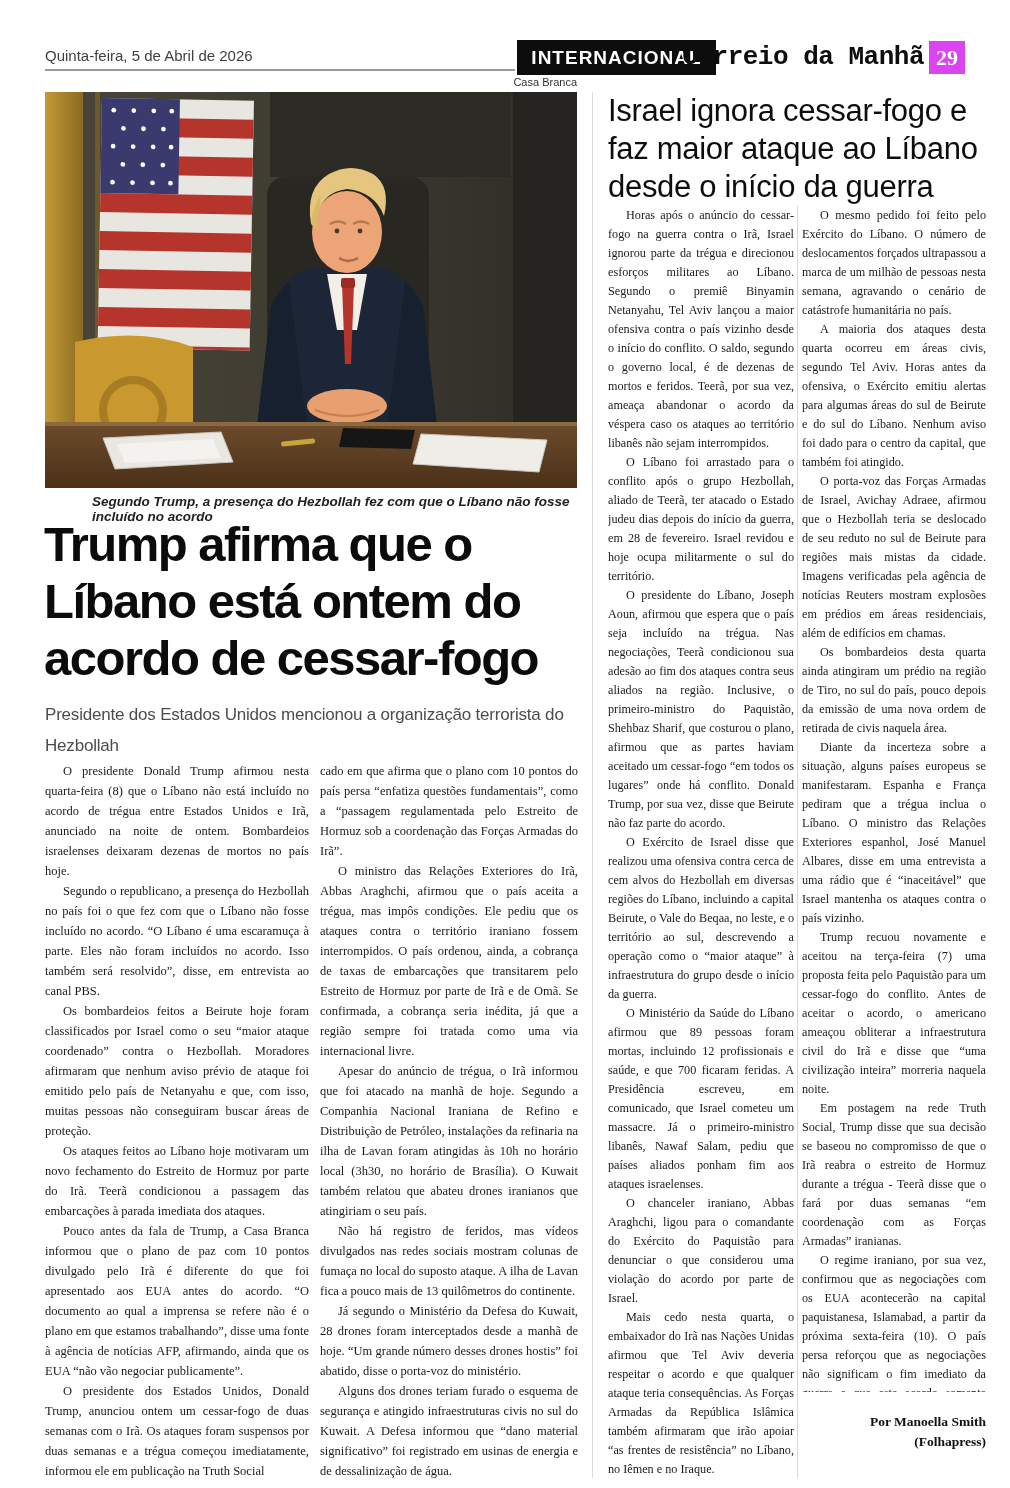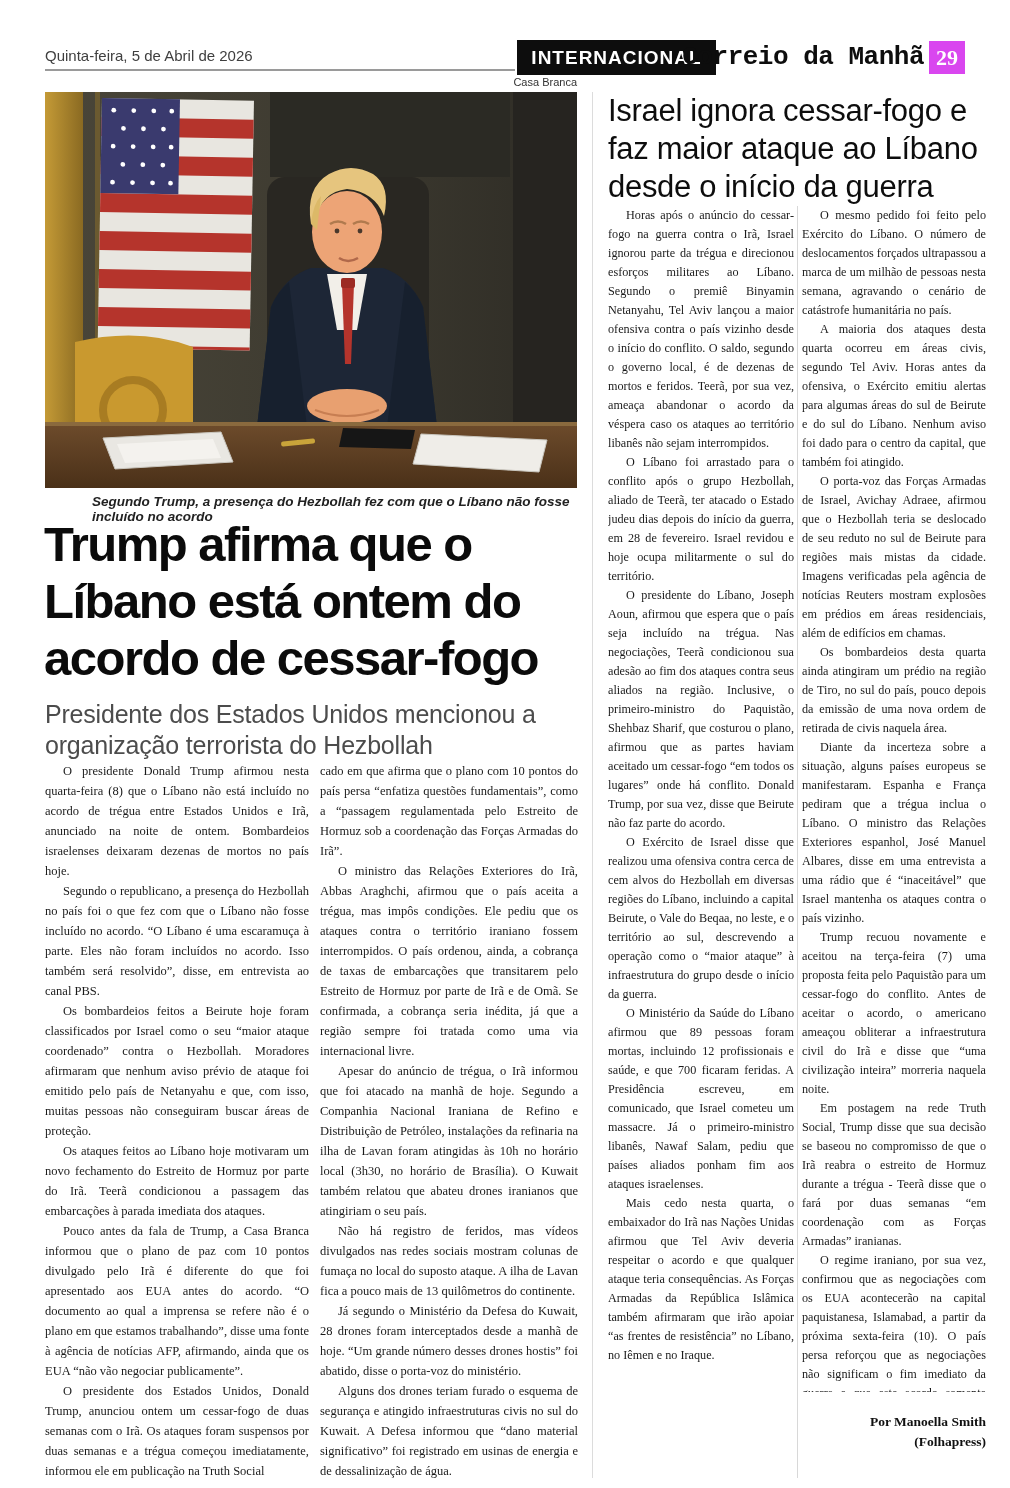--- a/index.html
+++ b/index.html
@@ -34,21 +34,21 @@
     position:absolute; left:45px; top:494px; width:532px;
     font-style:italic; font-weight:600; font-size:13.5px; color:#222;margin-left:47px;
   }
   
   .headline {
     position:absolute; left:44px; top:516px; width:548px; margin:0;
     font-size:49px; line-height:57px; font-weight:bold; letter-spacing:-1.5px; color:#0b0b0b;
   }
   .subheadline {
     position:absolute; left:45px; top:699px; width:540px; margin:0;
-    font-size:25px; line-height:31px; font-weight:400; color:#4c4c4c; letter-spacing:-0.2px;
+    font-size:17px; line-height:31px; font-weight:400; color:#4c4c4c; letter-spacing:-0.2px;
   }
   .body {
     position:absolute; overflow:hidden;
     font-family:"Liberation Serif", serif; color:#1a1a1a;
     text-align:justify; hyphens:auto; -webkit-hyphens:auto;
   }
   .body p { margin:0; text-indent:18px; }
   .body p.noindent { text-indent:0; }
   .main-col1 { left:45px;  top:761px; width:264px; height:718px; font-size:12.5px; line-height:20px; }
   .main-col2 { left:320px; top:761px; width:258px; height:718px; font-size:12.5px; line-height:20px; }
@@ -193,20 +193,21 @@
     </div>
 
   <div class="article-divider"></div>
   <h3 class="sec-headline">Israel ignora cessar-fogo e faz maior ataque ao Líbano desde o início da guerra</h3>
   <div class="body sec-col1">
       <p>Horas após o anúncio do cessar-fogo na guerra contra o Irã, Israel ignorou parte da trégua e direcionou esforços militares ao Líbano. Segundo o premiê Binyamin Netanyahu, Tel Aviv lançou a maior ofensiva contra o país vizinho desde o início do conflito. O saldo, segundo o governo local, é de dezenas de mortos e feridos. Teerã, por sua vez, ameaça abandonar o acordo da véspera caso os ataques ao território libanês não sejam interrompidos.</p>
       <p>O Líbano foi arrastado para o conflito após o grupo Hezbollah, aliado de Teerã, ter atacado o Estado judeu dias depois do início da guerra, em 28 de fevereiro. Israel revidou e hoje ocupa militarmente o sul do território.</p>
       <p>O presidente do Líbano, Joseph Aoun, afirmou que espera que o país seja incluído na trégua. Nas negociações, Teerã condicionou sua adesão ao fim dos ataques contra seus aliados na região. Inclusive, o primeiro-ministro do Paquistão, Shehbaz Sharif, que costurou o plano, afirmou que as partes haviam aceitado um cessar-fogo “em todos os lugares” onde há conflito. Donald Trump, por sua vez, disse que Beirute não faz parte do acordo.</p>
       <p>O Exército de Israel disse que realizou uma ofensiva contra cerca de cem alvos do Hezbollah em diversas regiões do Líbano, incluindo a capital Beirute, o Vale do Beqaa, no leste, e o território ao sul, descrevendo a operação como o “maior ataque” à infraestrutura do grupo desde o início da guerra.</p>
       <p>O Ministério da Saúde do Líbano afirmou que 89 pessoas foram mortas, incluindo 12 profissionais e saúde, e que 700 ficaram feridas. A Presidência escreveu, em comunicado, que Israel cometeu um massacre. Já o primeiro-ministro libanês, Nawaf Salam, pediu que países aliados ponham fim aos ataques israelenses.</p>
+      <p>O chanceler iraniano, Abbas Araghchi, ligou para o comandante do Exército do Paquistão para denunciar o que considerou uma violação do acordo por parte de Israel.</p>
       <p>Mais cedo nesta quarta, o embaixador do Irã nas Nações Unidas afirmou que Tel Aviv deveria respeitar o acordo e que qualquer ataque teria consequências. As Forças Armadas da República Islâmica também afirmaram que irão apoiar “as frentes de resistência” no Líbano, no Iêmen e no Iraque.</p>
     </div>
   <div class="col-rule"></div>
   <div class="body sec-col2">
       <p>O mesmo pedido foi feito pelo Exército do Líbano. O número de deslocamentos forçados ultrapassou a marca de um milhão de pessoas nesta semana, agravando o cenário de catástrofe humanitária no país.</p>
       <p>A maioria dos ataques desta quarta ocorreu em áreas civis, segundo Tel Aviv. Horas antes da ofensiva, o Exército emitiu alertas para algumas áreas do sul de Beirute e do sul do Líbano. Nenhum aviso foi dado para o centro da capital, que também foi atingido.</p>
       <p>O porta-voz das Forças Armadas de Israel, Avichay Adraee, afirmou que o Hezbollah teria se deslocado de seu reduto no sul de Beirute para regiões mais mistas da cidade. Imagens verificadas pela agência de notícias Reuters mostram explosões em prédios em áreas residenciais, além de edifícios em chamas.</p>
       <p>Os bombardeios desta quarta ainda atingiram um prédio na região de Tiro, no sul do país, pouco depois da emissão de uma nova ordem de retirada de civis naquela área.</p>
       <p>Diante da incerteza sobre a situação, alguns países europeus se manifestaram. Espanha e França pediram que a trégua inclua o Líbano. O ministro das Relações Exteriores espanhol, José Manuel Albares, disse em uma entrevista a uma rádio que é “inaceitável” que Israel mantenha os ataques contra o país vizinho.</p>
       <p>Trump recuou novamente e aceitou na terça-feira (7) uma proposta feita pelo Paquistão para um cessar-fogo do conflito. Antes de aceitar o acordo, o americano ameaçou obliterar a infraestrutura civil do Irã e disse que “uma civilização inteira” morreria naquela noite.</p>

